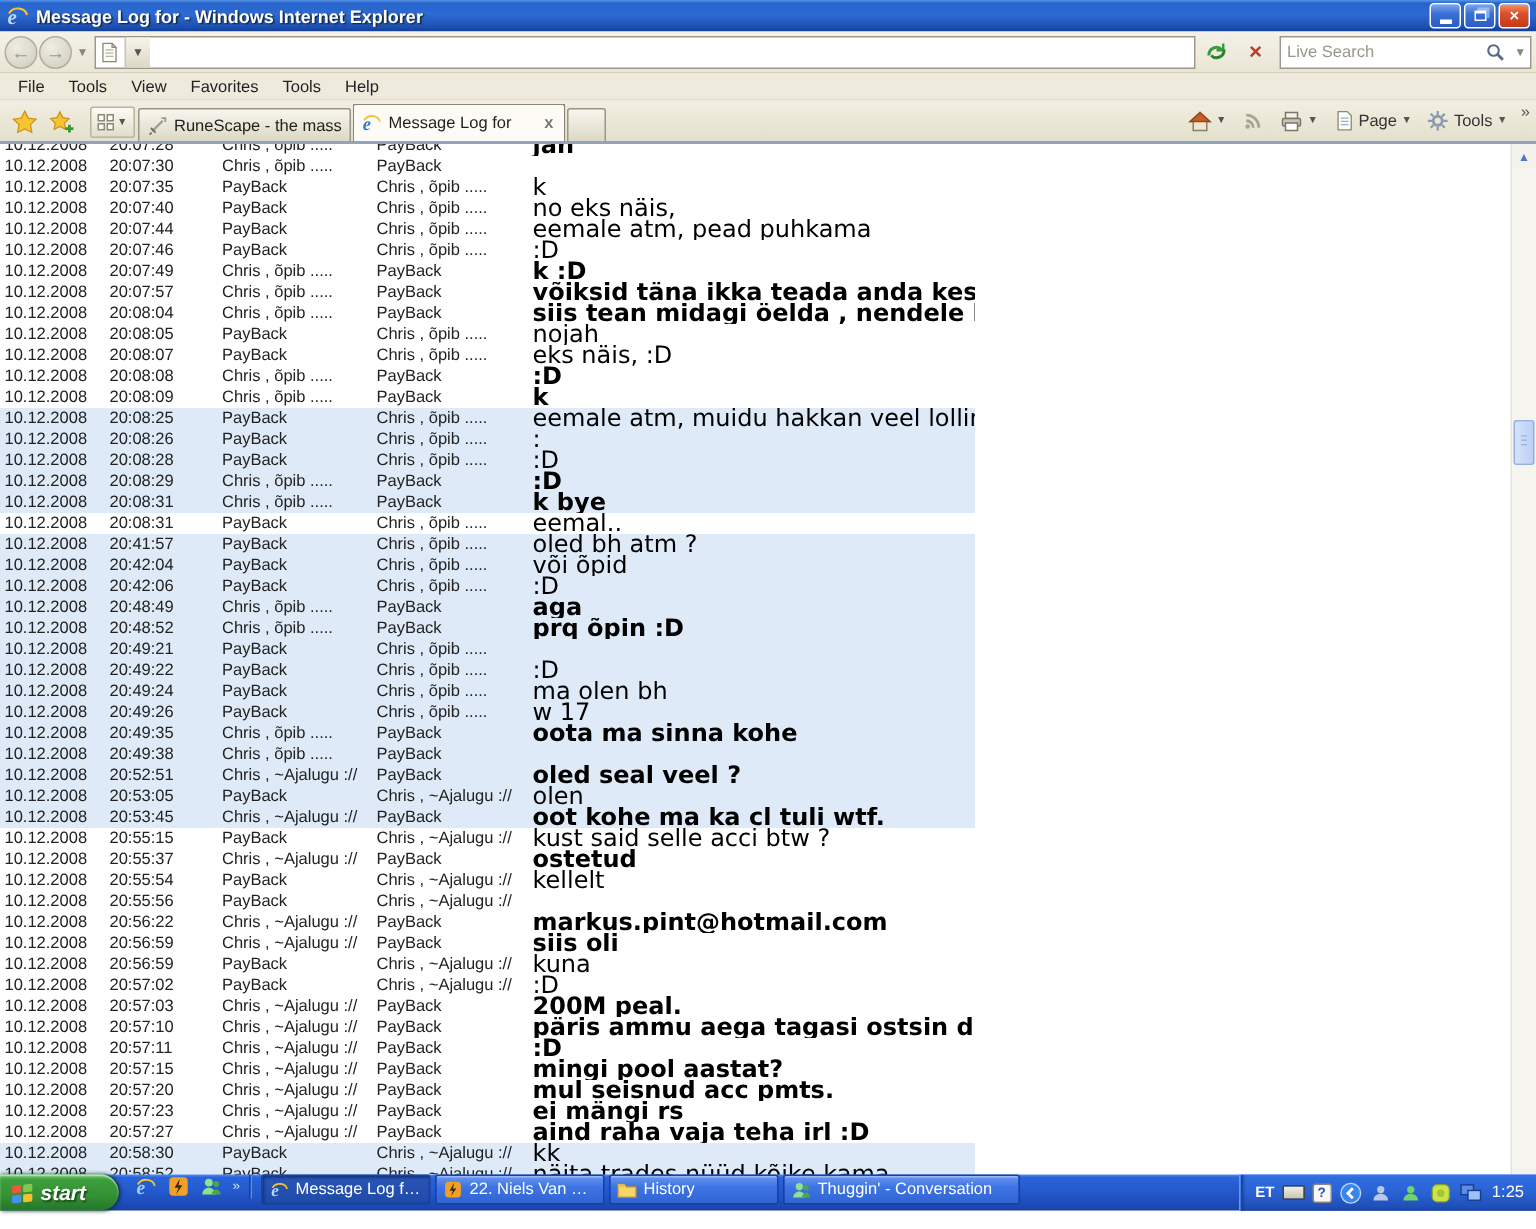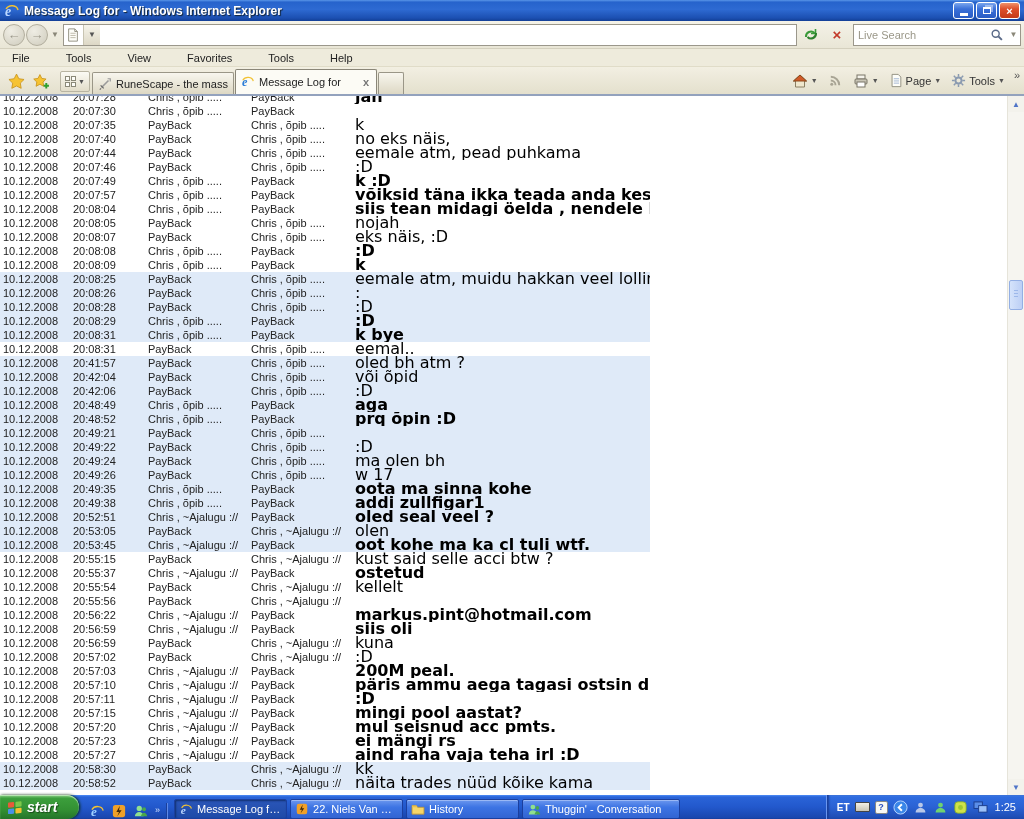--- a/index.html
+++ b/index.html
@@ -41,21 +41,21 @@
   .navtool { width:24px; height:22px; display:flex; align-items:center; justify-content:center; margin-left:2px; }
   .stop-x { color:#c23a2a; font-weight:bold; font-size:15px; }
   .searchbox { width:168px; height:22px; background:#fff; border:1px solid #9b978b; display:flex;
     align-items:center; margin-left:4px; }
   .searchbox .s-text { flex:1; font-size:11px; color:#9a9788; padding-left:4px; white-space:nowrap; overflow:hidden; }
   .searchbox .s-btn { width:20px; height:20px; display:flex; align-items:center; justify-content:center; }
   .searchbox .s-dd { width:13px; color:#8a8778; font-size:8px; text-align:center; }
 
   
   .menubar { position:absolute; top:49px; left:0; right:0; height:18px; background:#eeebdc;
-    display:flex; align-items:center; padding-left:4px; border-bottom:1px solid #e0dcc8;gap:20px; }
+    display:flex; align-items:center; padding-left:4px; border-bottom:1px solid #e0dcc8; }
   .menu-item { font-size:11px; color:#222; padding:0 8px; }
 
   
   .tabbar { position:absolute; top:67px; left:0; right:0; height:27px;
     background:linear-gradient(180deg,#f2efe2,#e4e0cd); display:flex; align-items:flex-end; }
   .fav-btn { width:24px; height:22px; margin:0 1px 2px 4px; display:flex; align-items:center; justify-content:center; }
   .fav-btn + .fav-btn { margin-left:0; }
   .qt-btn { width:30px; height:21px; margin:0 2px 2px 6px; border:1px solid #b8b4a2; border-radius:2px;
     background:linear-gradient(180deg,#fbfaf4,#e2ddc9); display:flex; align-items:center; justify-content:center; gap:2px; }
   .qt-grid { display:grid; grid-template-columns:5px 5px; grid-template-rows:5px 5px; gap:1px; }
@@ -93,23 +93,23 @@
     border-left:1px solid #e6e4da; }
   .sb-arrow { position:absolute; left:0; right:0; height:16px; display:flex; align-items:center;
     justify-content:center; color:#4f74c8; font-size:8px; background:#f3f2ec; }
   .sb-up { top:0; } .sb-down { bottom:0; }
   .sb-thumb { position:absolute; left:1px; right:1px; top:184px; height:30px; border-radius:2px;
     border:1px solid #93afe4; background:linear-gradient(90deg,#d5e3fb,#bccff5); }
   .sb-thumb::after { content:""; position:absolute; left:4px; right:4px; top:12px; height:1px;
     background:#9db8ea; box-shadow:0 3px 0 #9db8ea, 0 -3px 0 #9db8ea; }
 
   
-  .taskbar { position:absolute; left:0; bottom:0; width:1024px; height:24px;
+  .taskbar { position:absolute; left:0; bottom:12px; width:1024px; height:24px;
     background:linear-gradient(180deg,#4f8ef8 0%,#2a64d8 8%,#2258cc 50%,#1a46ae 95%,#153c98 100%);
-    display:flex; align-items:flex-end; }
+    display:flex; align-items:flex-start; }
   .startbtn { height:24px; width:79px; border-radius:0 12px 12px 0; display:flex; align-items:center;
     padding-left:7px; gap:4px;
     background:linear-gradient(180deg,#7ec87a 0%,#3c9e3c 15%,#339133 60%,#25742a 100%);
     box-shadow:inset 0 1px 1px #bfe8b8, 1px 0 3px #0a2a0a; }
   .startbtn .start-label { color:#fff; font-size:14px; font-weight:bold; font-style:italic;
     text-shadow:1px 1px 1px #1a4a1a; }
   .quicklaunch { display:flex; align-items:center; gap:6px; padding:0 6px 0 10px; }
   .ql-sep { width:2px; height:16px; border-left:1px solid #1a3f9a; border-right:1px solid #5e8ae8; }
   .ql-icon { width:16px; height:16px; display:flex; align-items:center; justify-content:center; }
   .ql-more { color:#cfe0ff; font-size:9px; align-self:flex-start; margin-top:2px; }
@@ -480,21 +480,20 @@
           <div class="cell c-time">20:49:35</div>
           <div class="cell c-from">Chris , õpib .....</div>
           <div class="cell c-to">PayBack</div>
           <div class="cell c-msg bold">oota ma sinna kohe</div>
         </div>
         <div class="row hl">
           <div class="cell c-date">10.12.2008</div>
           <div class="cell c-time">20:49:38</div>
           <div class="cell c-from">Chris , õpib .....</div>
           <div class="cell c-to">PayBack</div>
-          <div class="cell c-msg bold">addi zullfigar1</div>
         </div>
         <div class="row hl">
           <div class="cell c-date">10.12.2008</div>
           <div class="cell c-time">20:52:51</div>
           <div class="cell c-from">Chris , ~Ajalugu ://</div>
           <div class="cell c-to">PayBack</div>
           <div class="cell c-msg bold">oled seal veel ?</div>
         </div>
         <div class="row hl">
           <div class="cell c-date">10.12.2008</div>

